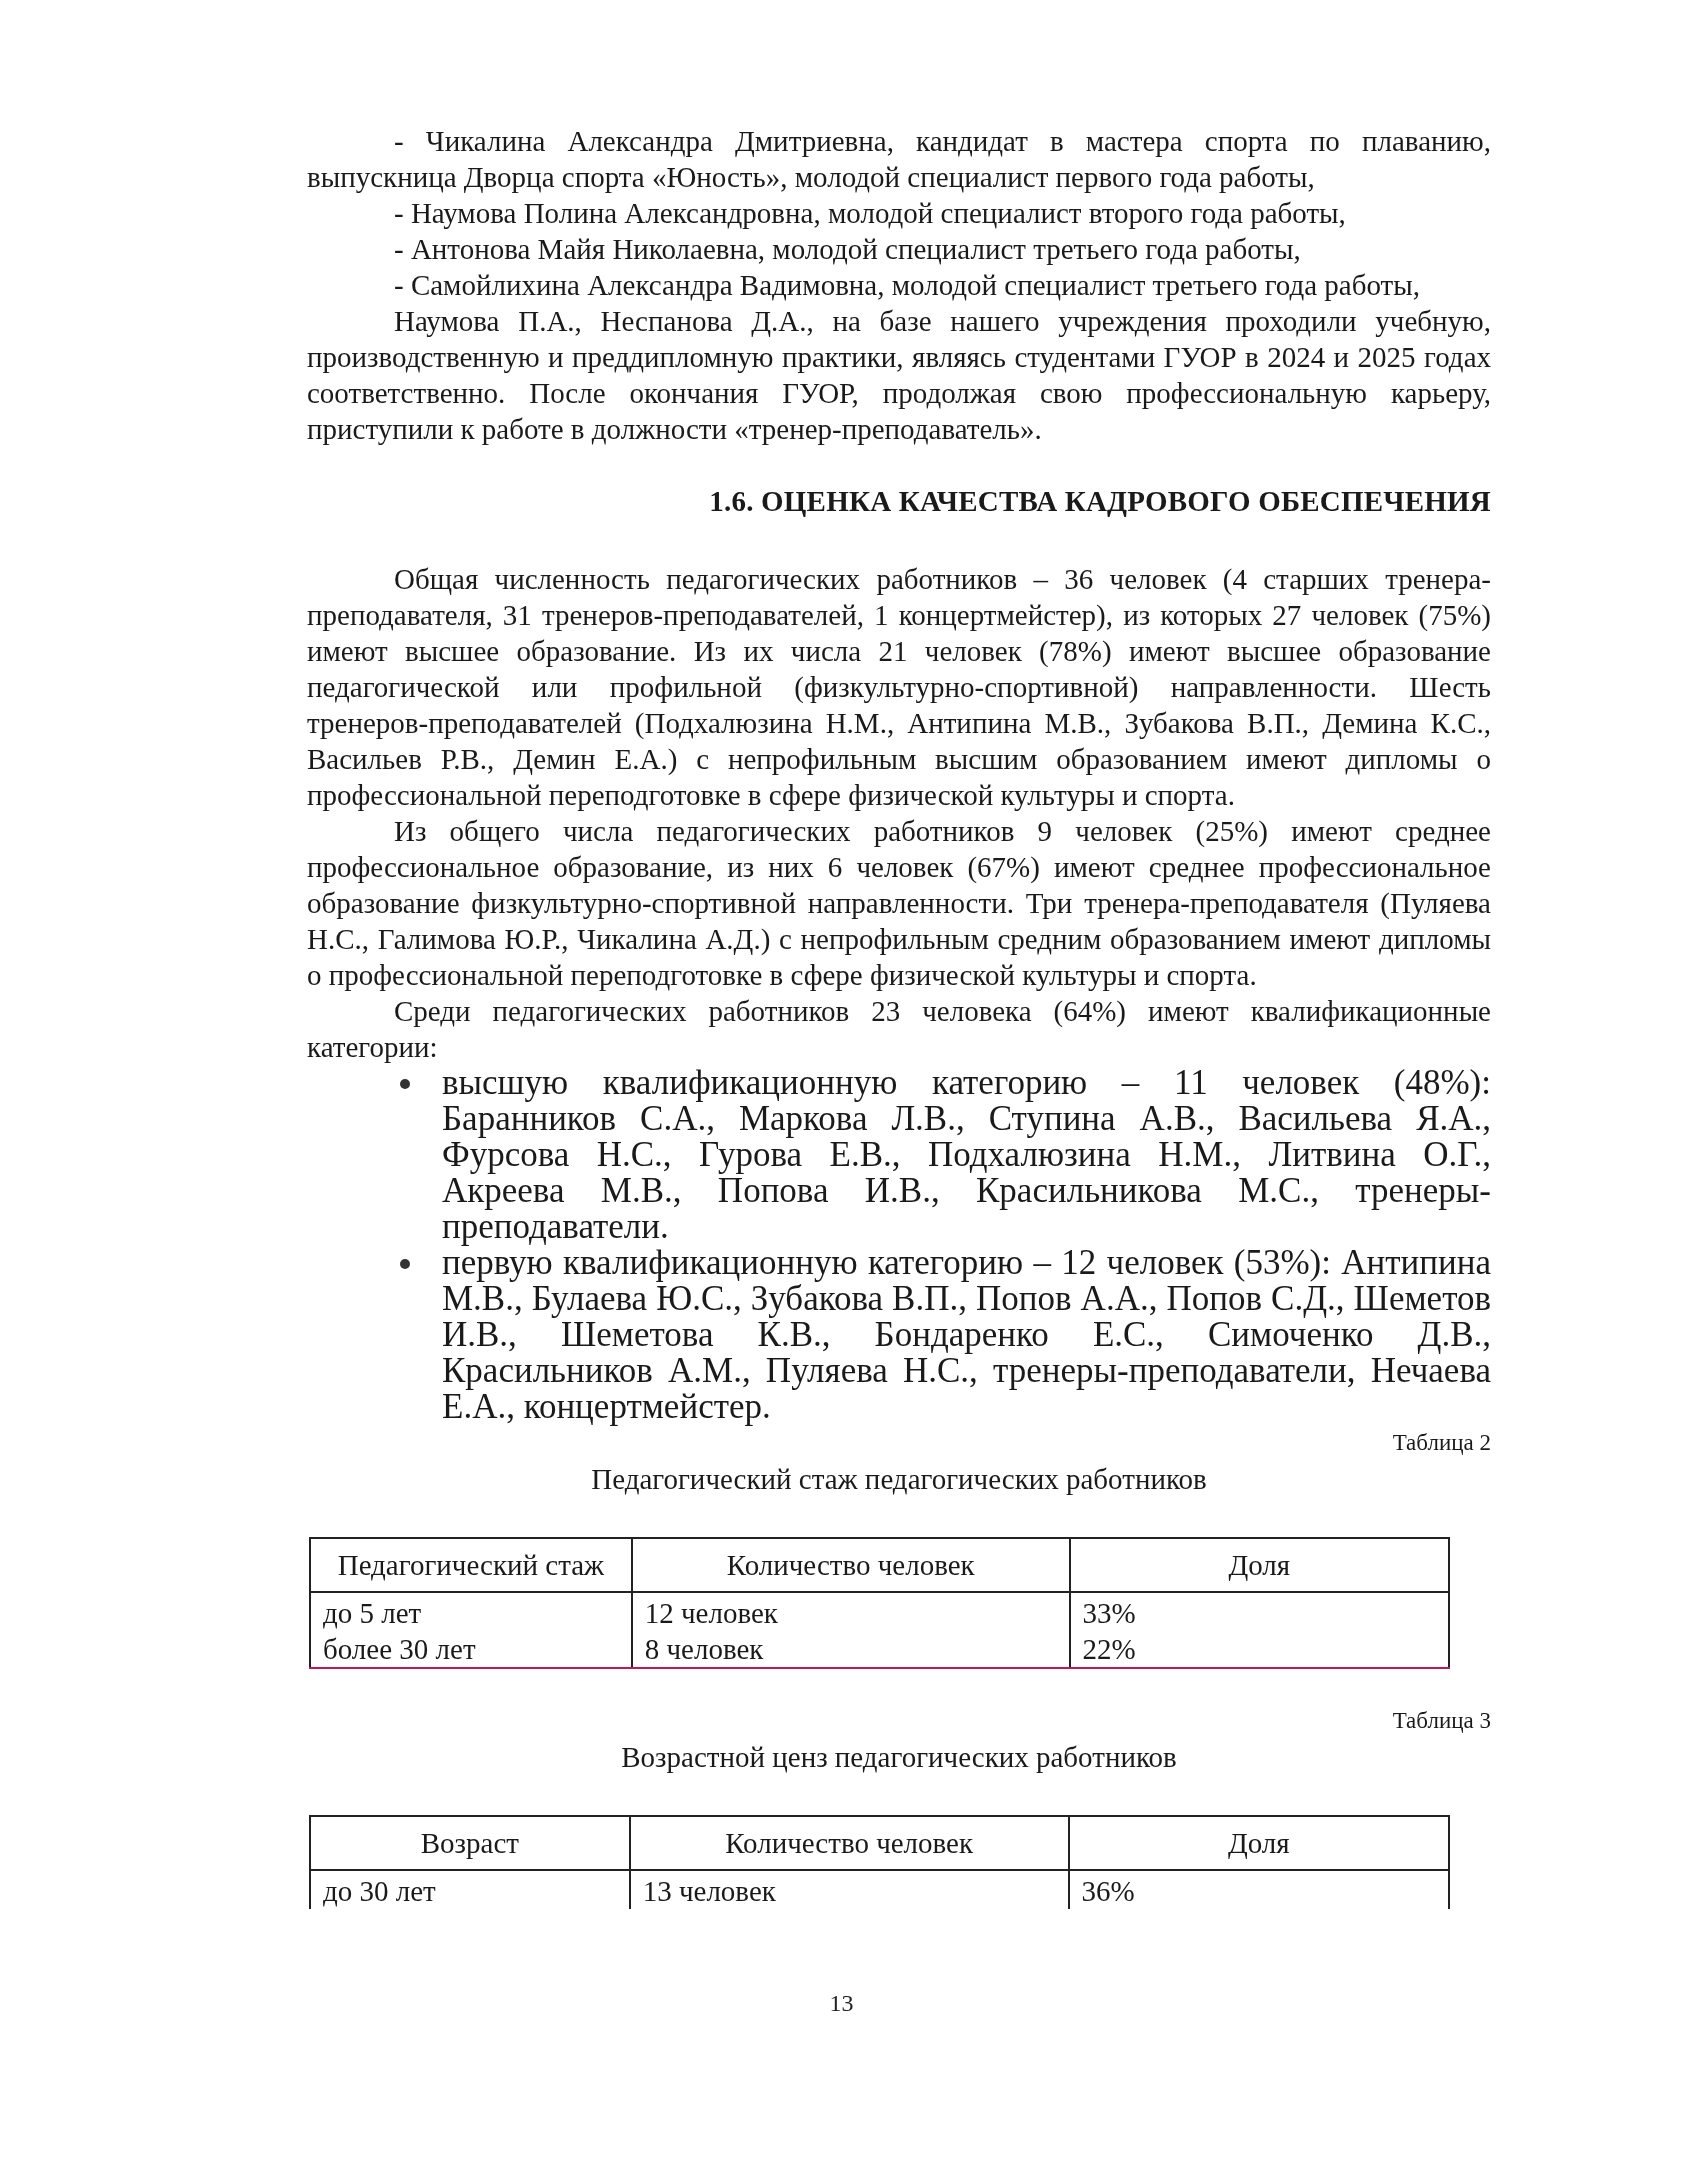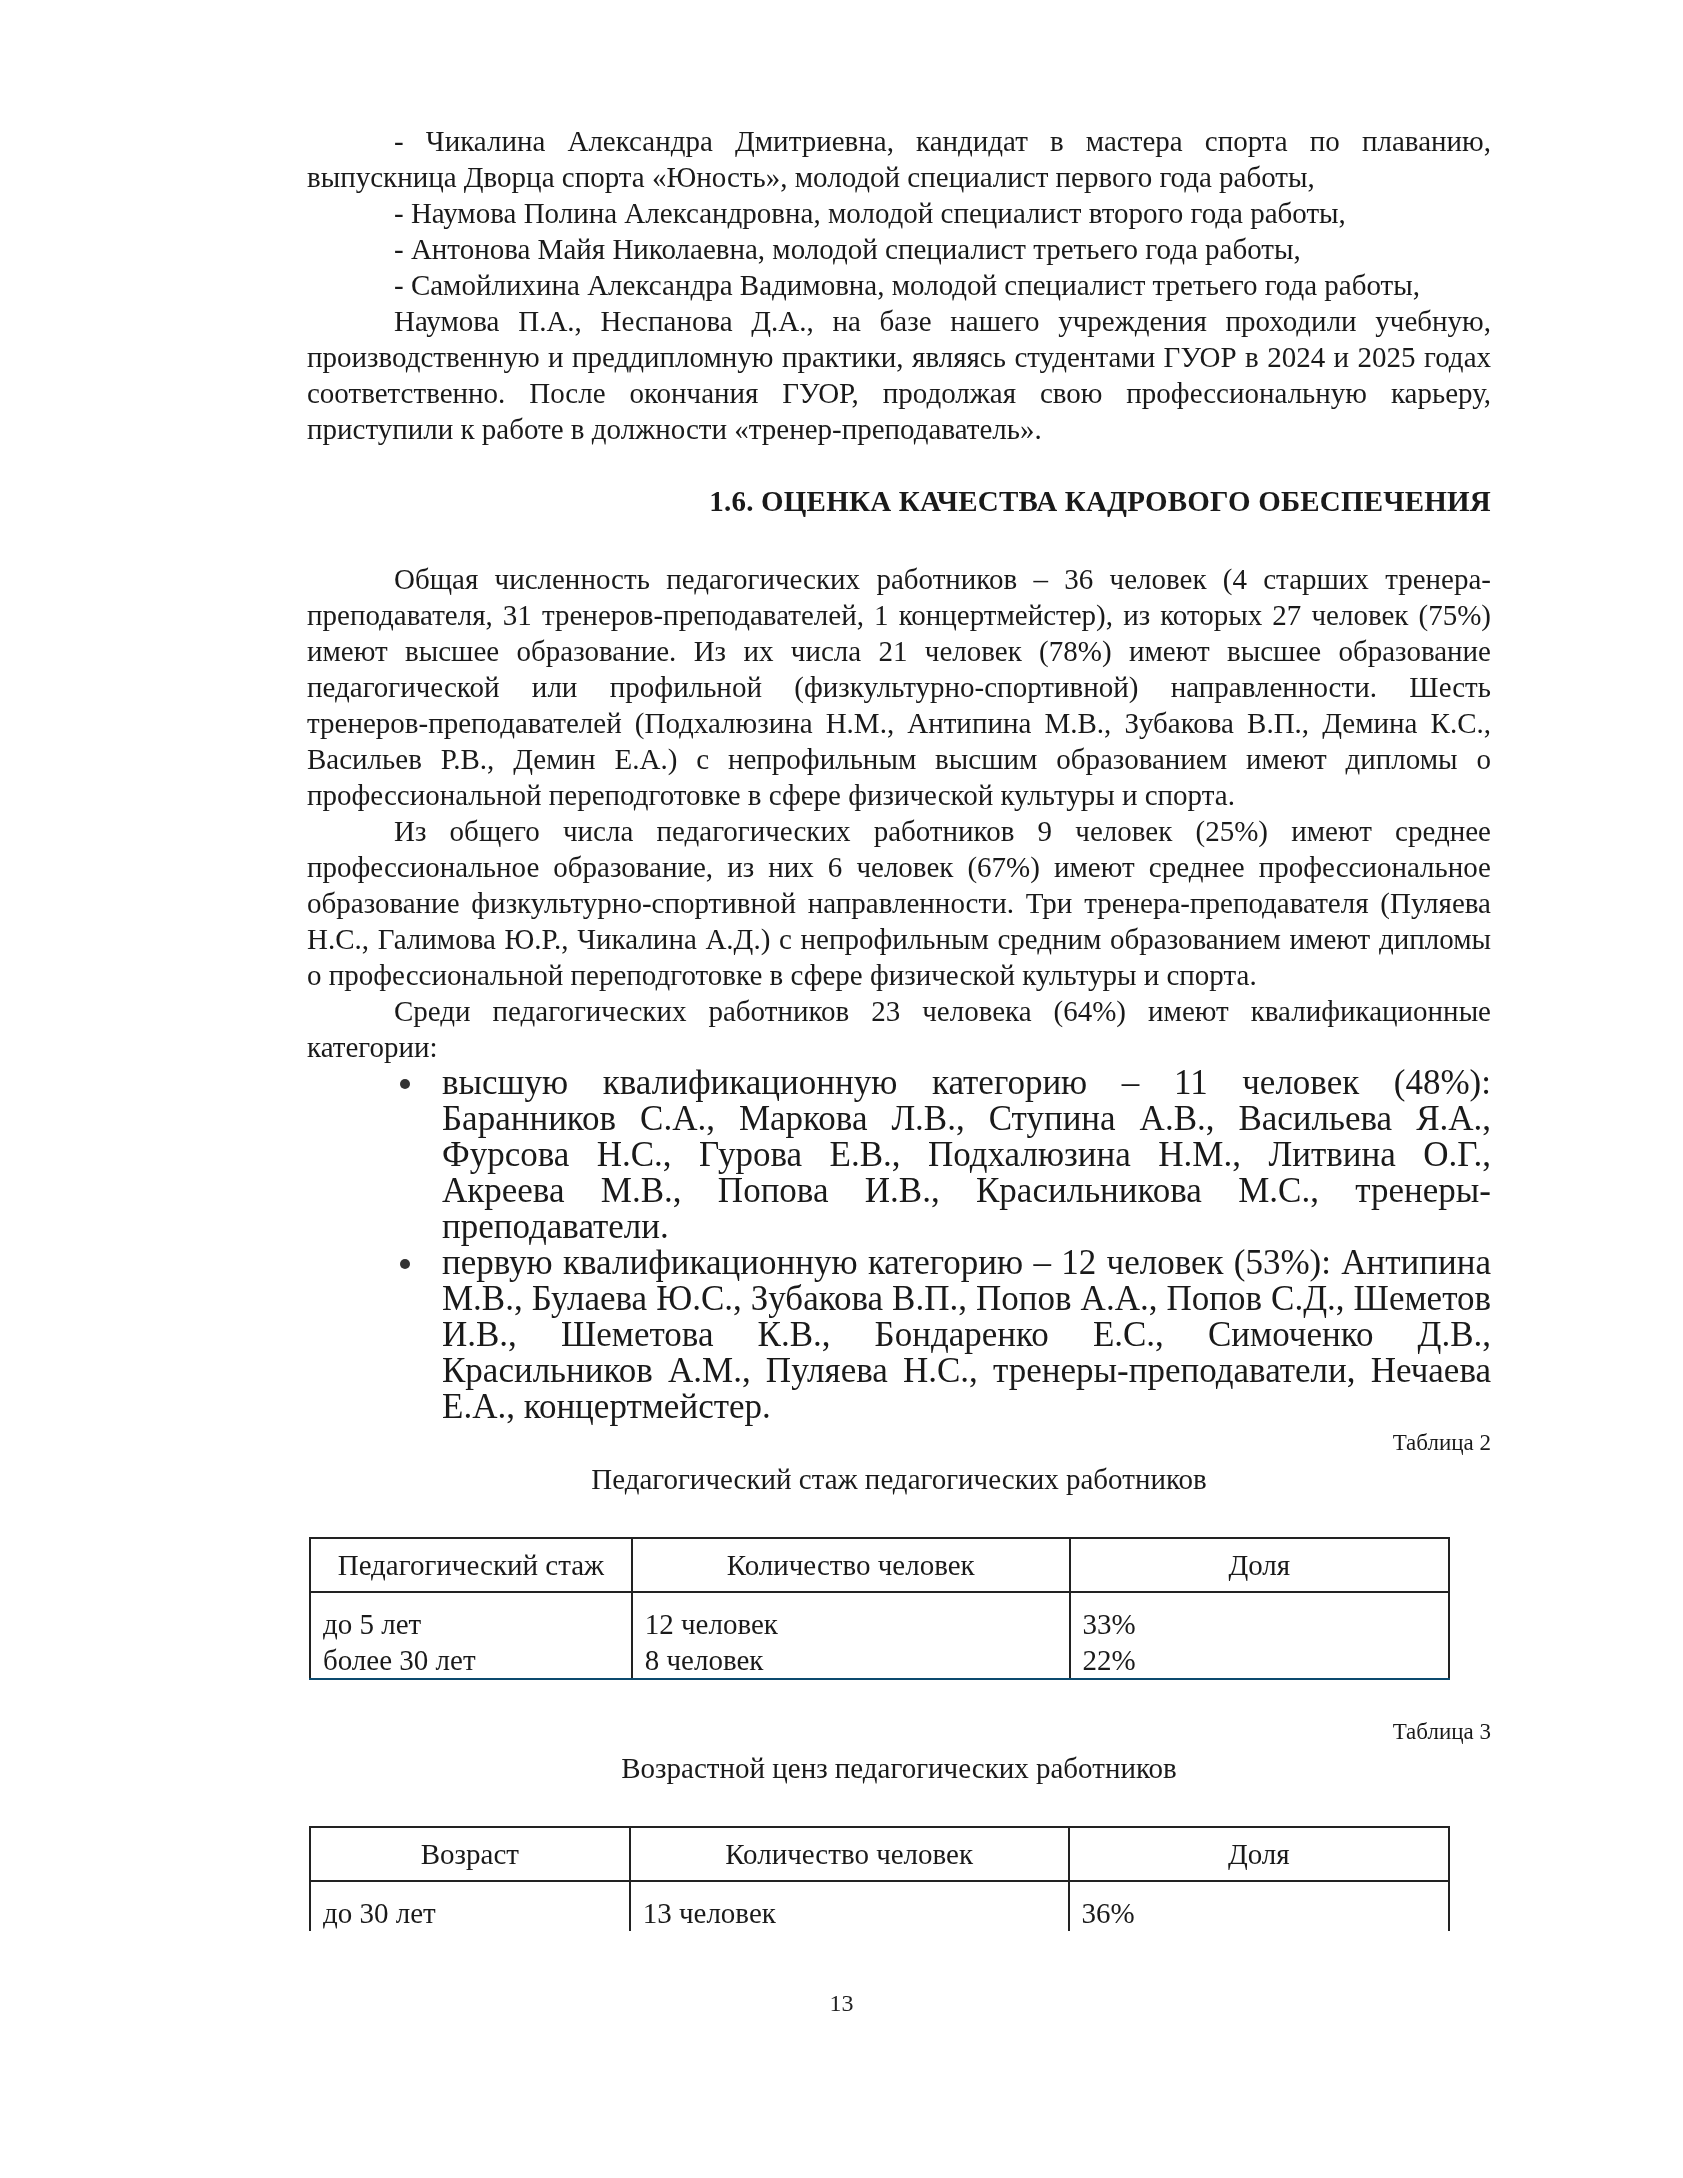--- a/index.html
+++ b/index.html
@@ -10,22 +10,22 @@
   .indent { text-indent:87px; }
   .heading { font-weight:bold; font-size:29px; text-align:right; margin-top:36px; margin-bottom:42px; letter-spacing:0.2px; }
   ul.bullets { list-style:none; margin:0; padding:0 0 0 135px; }
   ul.bullets li { position:relative; font-size:35px; line-height:36px; text-align:justify; }
   .bullet-dot { position:absolute; left:-42px; top:14px; width:10px; height:10px; border-radius:50%; background:#333; }
   .table-label { text-align:right; font-size:23px; line-height:36px; }
   .table-title { text-align:center; font-size:29px; line-height:36px; margin-bottom:40px; }
   table.dtable { border-collapse:collapse; margin-left:2px; width:1141px; font-size:29px; }
   table.dtable th { font-weight:normal; text-align:center; border:2px solid #222; line-height:32px; padding:10px 4px; }
   table.dtable td { border-left:2px solid #222; border-right:2px solid #222; line-height:36px; padding:0 12px; vertical-align:top; }
-  table.dtable tr.first td { padding-top:13px;margin-left:11px; }
-  table.dtable tr.last td { border-bottom:2px solid #0c4a6e;margin-left:28px; }
+  table.dtable tr.first td { padding-top:2px;margin-left:11px; }
+  table.dtable tr.last td { border-bottom:2px solid #be185d;margin-left:28px; }
   .c1 { width:315px; } .c2 { width:436px; } .c3 { width:378px; }
   .page-num { position:absolute; left:0; width:1683px; top:1990px; text-align:center;
               font-family:Liberation Serif, serif; font-size:24px; color:#222; }
 </style>
 </head>
 <body>
 
 <div class="page">
 
   <p class="indent">- Чикалина Александра Дмитриевна, кандидат в мастера спорта по плаванию, выпускница Дворца спорта «Юность», молодой специалист первого года работы,</p>

